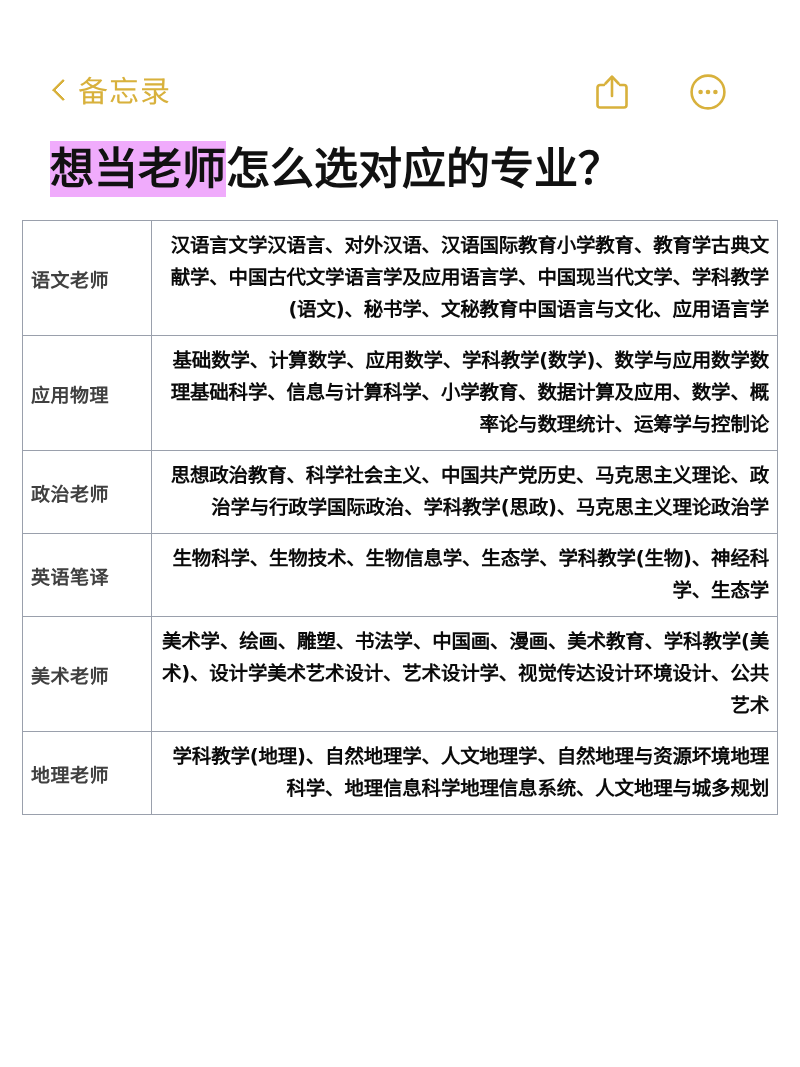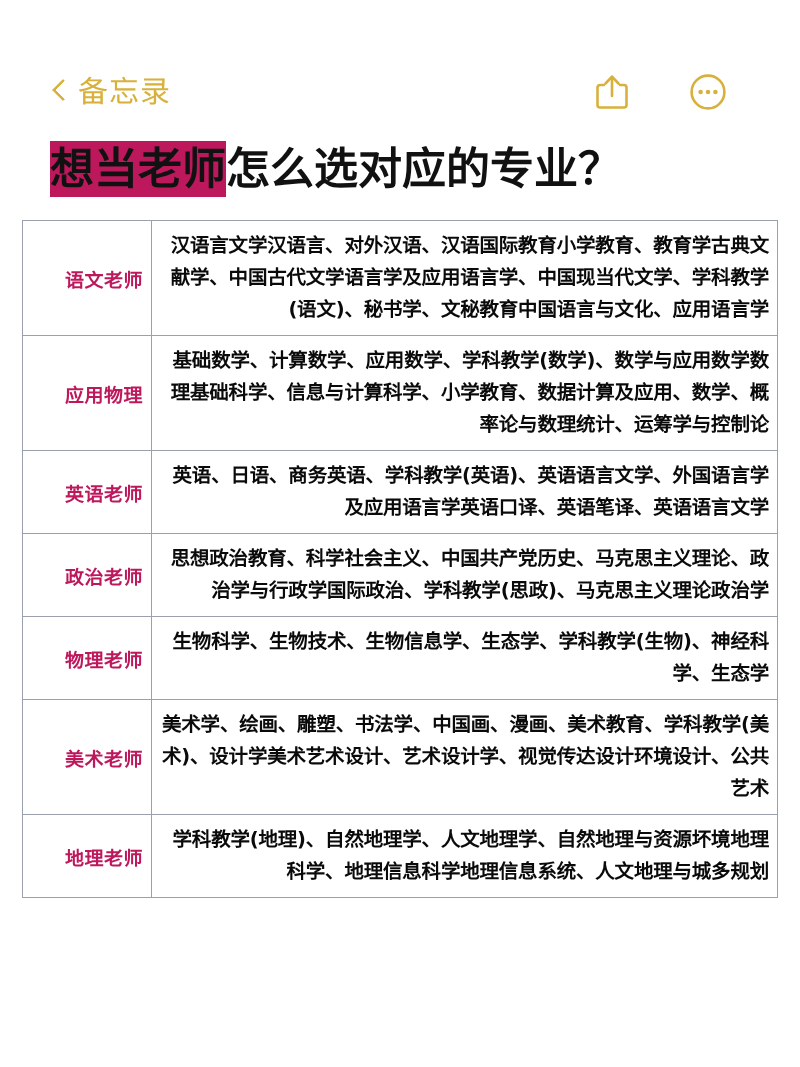--- a/index.html
+++ b/index.html
@@ -86,21 +86,21 @@
     font-family: "DejaVu Sans", "Liberation Sans", sans-serif;
     font-weight: 700;
     font-size: 44px;
     line-height: 58px;
     color: #111111;
     letter-spacing: 0px;
     white-space: nowrap;
     display: inline;
   }
   .hl-mark {
-    background: #be185d;
+    background: #f0abfc;
     padding: 2px 0 3px 0;
     box-decoration-break: clone;
   }
 
   
   .table-wrap {
     position: absolute;
     top: 220px;
     left: 22px;
     width: 756px;
@@ -111,22 +111,22 @@
     table-layout: fixed;
     background: #ffffff;
   }
   table.major-table td {
     border: 1px solid #9aa0ac;
     vertical-align: middle;
     padding: 9px 8px;
   }
   td.subject-cell {
     width: 112px;
-    text-align: right;
-    color: #be185d;
+    text-align: left;
+    color: #404040;
     font-weight: 700;
     font-size: 19px;
     letter-spacing: 0.5px;
     white-space: nowrap;
     font-family: "DejaVu Sans", "Liberation Sans", sans-serif;
   }
   td.majors-cell {
     text-align: right;
     color: #0a0a0a;
     font-weight: 700;
@@ -185,34 +185,30 @@
       <tr>
         <td class="subject-cell">语文老师</td>
         <td class="majors-cell">汉语言文学汉语言、对外汉语、汉语国际教育小学教育、教育学古典文献学、中国古代文学语言学及应用语言学、中国现当代文学、学科教学(语文)、秘书学、文秘教育中国语言与文化、应用语言学</td>
       </tr>
 
       <tr>
         <td class="subject-cell">应用物理</td>
         <td class="majors-cell">基础数学、计算数学、应用数学、学科教学(数学)、数学与应用数学数理基础科学、信息与计算科学、小学教育、数据计算及应用、数学、概率论与数理统计、运筹学与控制论</td>
       </tr>
 
-      <tr>
-        <td class="subject-cell">英语老师</td>
-        <td class="majors-cell">英语、日语、商务英语、学科教学(英语)、英语语言文学、外国语言学及应用语言学英语口译、英语笔译、英语语言文学</td>
-      </tr>
 
 
       <tr>
         <td class="subject-cell">政治老师</td>
         <td class="majors-cell">思想政治教育、科学社会主义、中国共产党历史、马克思主义理论、政治学与行政学国际政治、学科教学(思政)、马克思主义理论政治学</td>
       </tr>
 
 
       <tr>
-        <td class="subject-cell">物理老师</td>
+        <td class="subject-cell">英语笔译</td>
         <td class="majors-cell">生物科学、生物技术、生物信息学、生态学、学科教学(生物)、神经科学、生态学</td>
       </tr>
 
       <tr>
         <td class="subject-cell">美术老师</td>
         <td class="majors-cell">美术学、绘画、雕塑、书法学、中国画、漫画、美术教育、学科教学(美术)、设计学美术艺术设计、艺术设计学、视觉传达设计环境设计、公共艺术</td>
       </tr>
 
 
       <tr>

